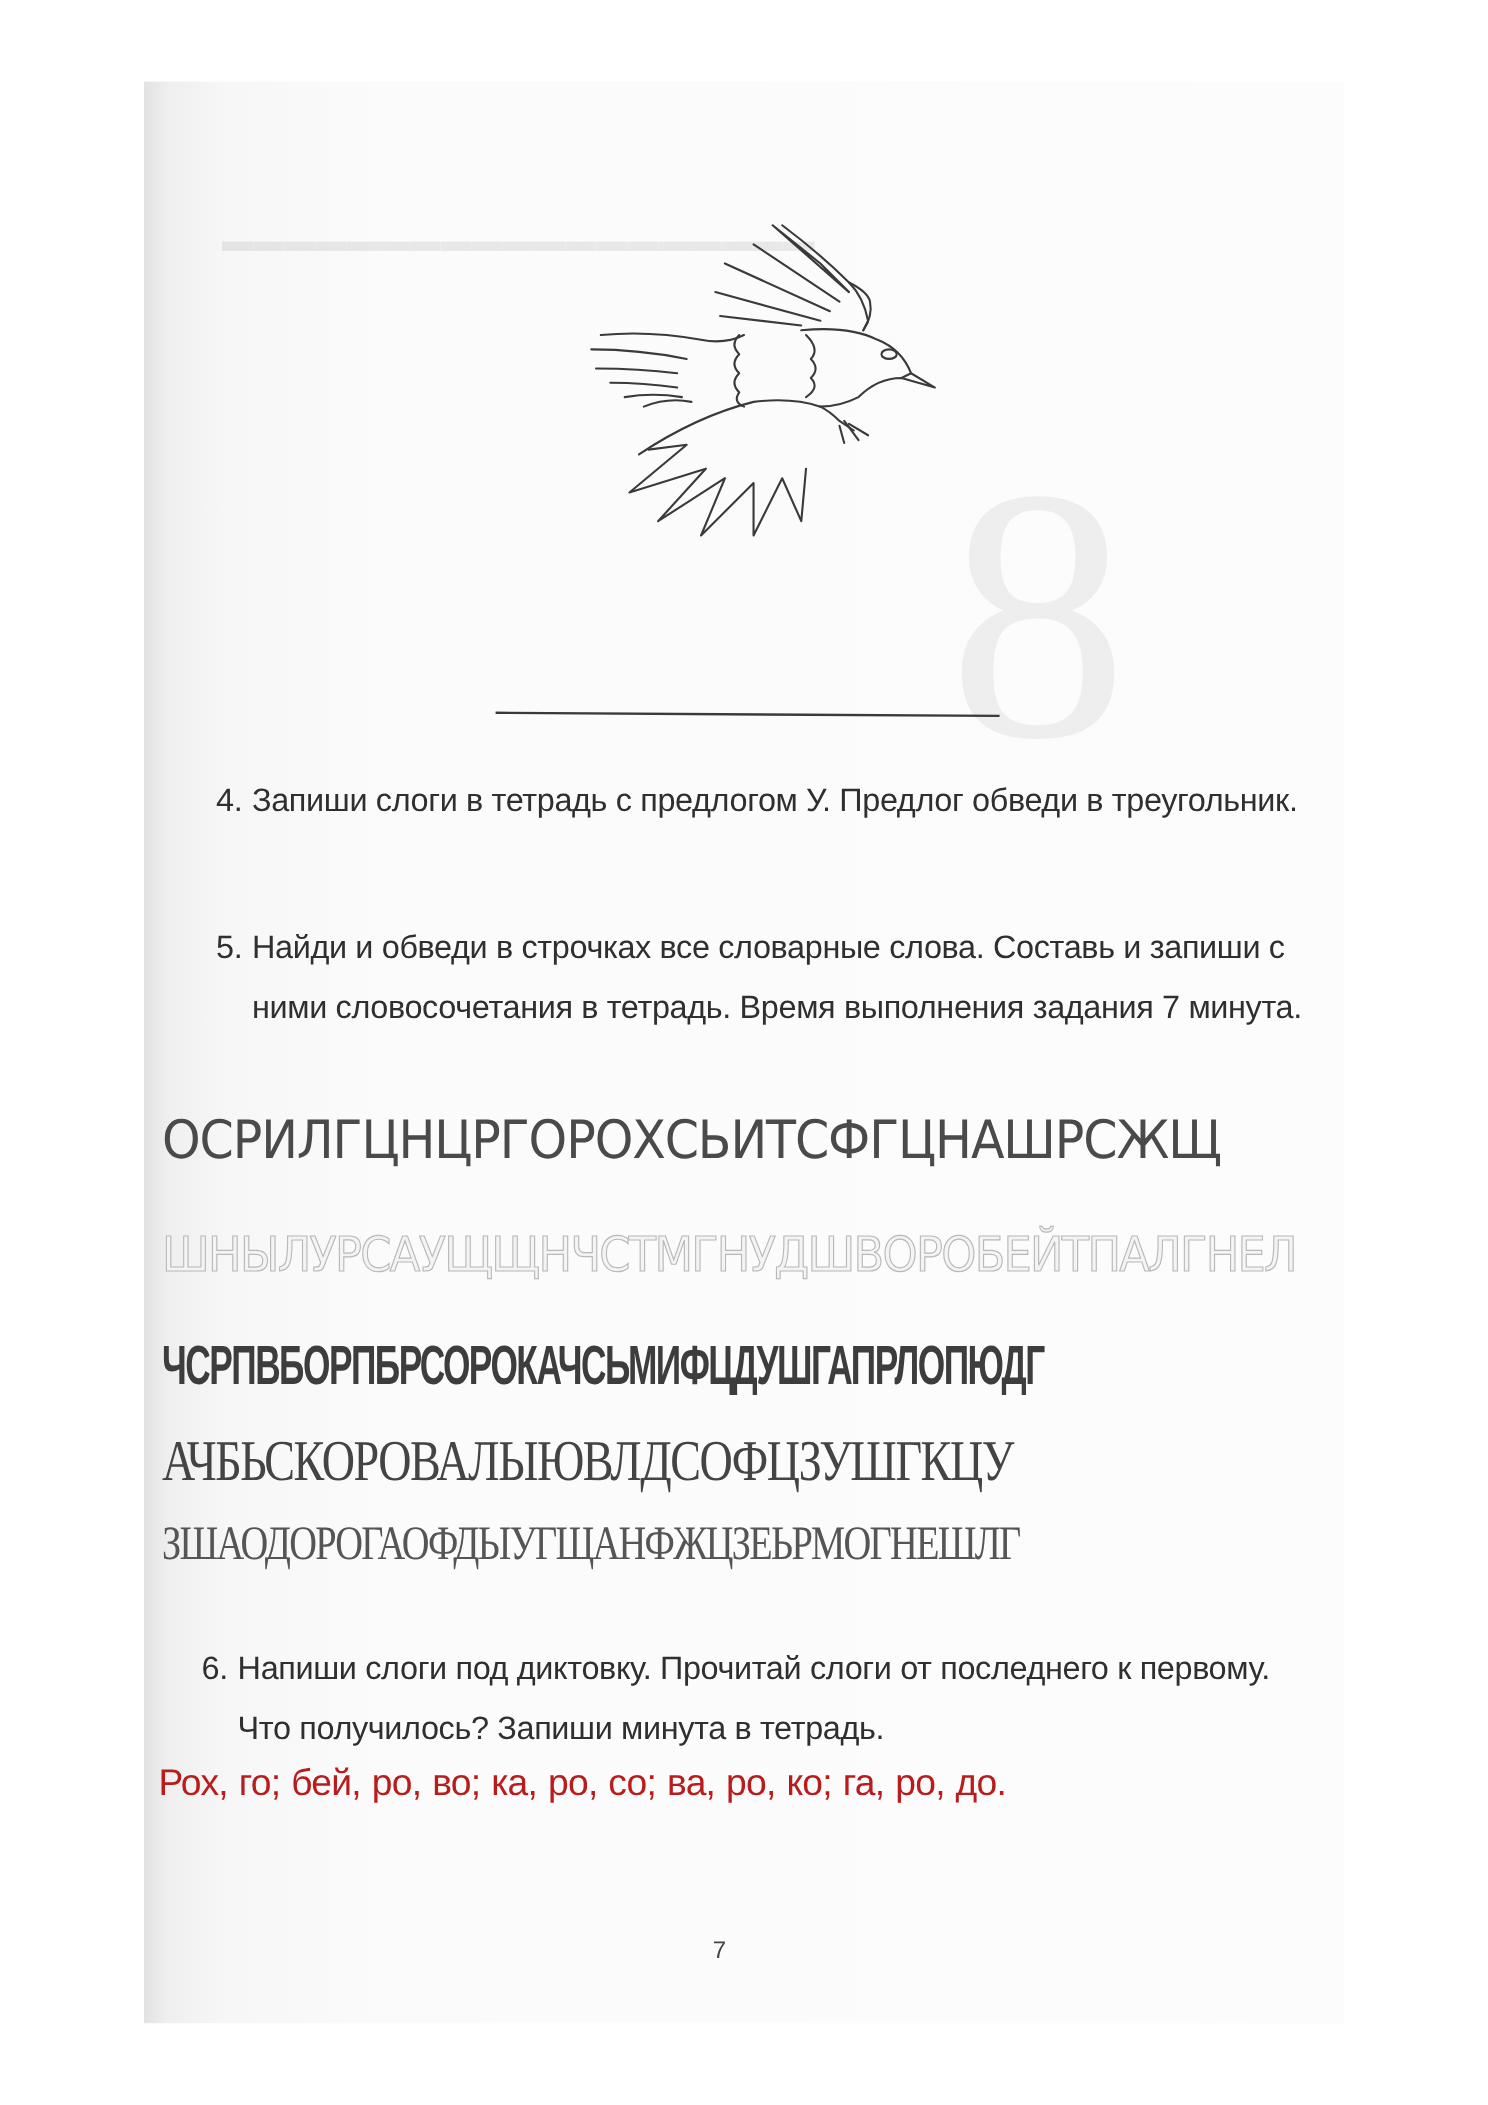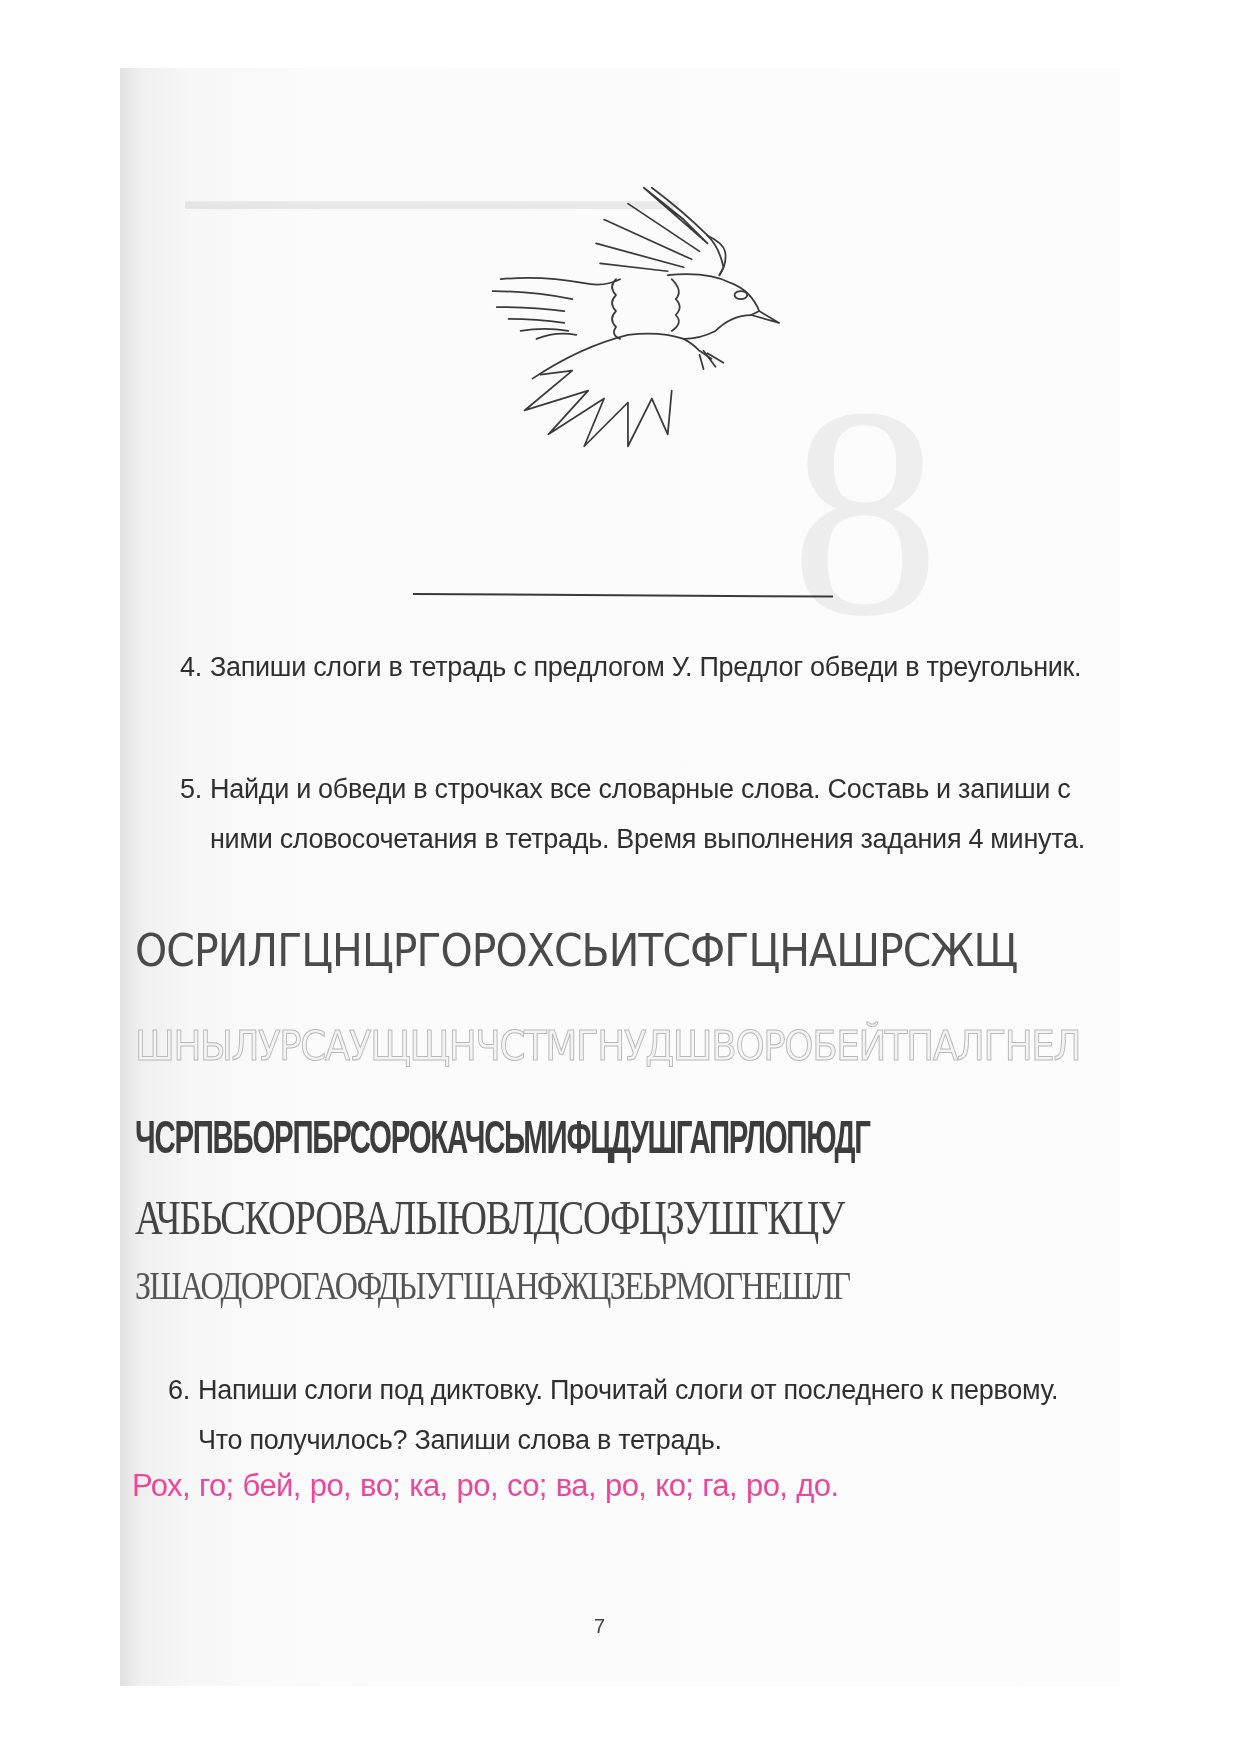--- a/index.html
+++ b/index.html
@@ -15,21 +15,21 @@
     .task .body { display: block; padding-left: 30px; }
     .task4 { top: 642px; }
     .task5 { top: 764px; }
     .task6 { top: 1365px; left: 168px; width: 930px; }
     .letter-row { position: absolute; left: 135px; white-space: nowrap; }
     .row1 { top: 925px; font-family: "DejaVu Sans", sans-serif; font-size: 44px; color: #4a4a4a; letter-spacing: -1px; transform: scaleX(0.93); transform-origin: left; }
     .row2 { top: 1023px; font-family: "DejaVu Sans", sans-serif; font-size: 40px; color: #f4f4f4; -webkit-text-stroke: 1px #b9b9b9; letter-spacing: -1.5px; transform: scaleX(0.93); transform-origin: left; }
     .row3 { top: 1110px; font-family: "Liberation Sans", sans-serif; font-weight: bold; font-size: 46px; color: #3d3d3d; letter-spacing: -2px; transform: scaleX(0.64); transform-origin: left; }
     .row4 { top: 1190px; font-family: "Liberation Serif", serif; font-size: 48px; color: #444; letter-spacing: -1.5px; transform: scaleX(0.80); transform-origin: left; }
     .row5 { top: 1262px; font-family: "Liberation Serif", serif; font-size: 40px; color: #555; letter-spacing: -1.8px; transform: scaleX(0.80); transform-origin: left; }
-    .syllables { position: absolute; left: 132px; top: 1468px; font-size: 31px; color: #ec4899; font-family: "Liberation Sans", sans-serif; letter-spacing: -0.6px; word-spacing: 1px; text-align: center; }
+    .syllables { position: absolute; left: 132px; top: 1468px; font-size: 31px; color: #b91c1c; font-family: "Liberation Sans", sans-serif; letter-spacing: -0.6px; word-spacing: 1px; text-align: center; }
     .page-number { position: absolute; left: 594px; top: 1615px; font-size: 20px; color: #444; font-family: "Liberation Sans", sans-serif; }
     .ghost { position: absolute; color: #000; opacity: 0.05; font-family: "Liberation Sans", sans-serif; white-space: nowrap; }
   </style>
 </head>
 <body>
 
 <div class="page"></div>
 
 <div class="ghost" style="left:185px;top:185px;font-size:26px;opacity:0.07;">▬▬▬▬▬▬▬▬▬▬▬▬▬▬▬▬▬▬▬</div>
 <div class="ghost" style="left:790px;top:340px;font-size:300px;font-family:'Liberation Serif',serif;opacity:0.05;">8</div>
@@ -68,29 +68,29 @@
 
 <div class="answer-line"></div>
 
 <div class="task task4">
   <span class="num">4.</span>
   <span class="body">Запиши слоги в тетрадь с предлогом У. Предлог обведи в треугольник.</span>
 </div>
 
 <div class="task task5">
   <span class="num">5.</span>
-  <span class="body">Найди и обведи в строчках все словарные слова. Составь и запиши с ними словосочетания в тетрадь. Время выполнения задания 4 минута.</span>
+  <span class="body">Найди и обведи в строчках все словарные слова. Составь и запиши с ними словосочетания в тетрадь. Время выполнения задания 7 минута.</span>
 </div>
 
 <div class="letter-row row1">ОСРИЛГЦНЦРГОРОХСЬИТСФГЦНАШРСЖЩ</div>
 <div class="letter-row row2">ШНЫЛУРСАУЩЩНЧСТМГНУДШВОРОБЕЙТПАЛГНЕЛ</div>
 <div class="letter-row row3">ЧСРПВБОРПБРСОРОКАЧСЬМИФЦДУШГАПРЛОПЮДГ</div>
 <div class="letter-row row4">АЧБЬСКОРОВАЛЫЮВЛДСОФЦЗУШГКЦУ</div>
 <div class="letter-row row5">ЗШАОДОРОГАОФДЫУГЩАНФЖЦЗЕЬРМОГНЕШЛГ</div>
 
 <div class="task task6">
   <span class="num">6.</span>
-  <span class="body">Напиши слоги под диктовку. Прочитай слоги от последнего к первому. Что получилось? Запиши слова в тетрадь.</span>
+  <span class="body">Напиши слоги под диктовку. Прочитай слоги от последнего к первому. Что получилось? Запиши минута в тетрадь.</span>
 </div>
 
 <div class="syllables">Рох,  го; бей, ро, во; ка, ро, со; ва, ро, ко; га, ро, до.</div>
 
 <div class="page-number">7</div>
 
 </body></html>

